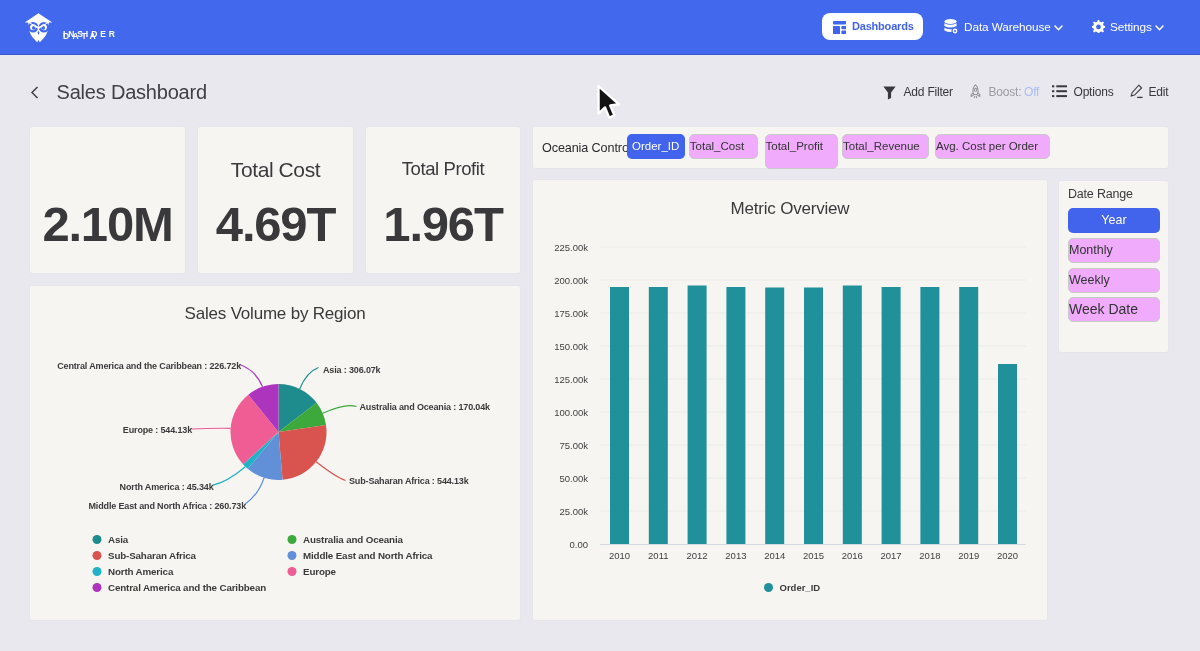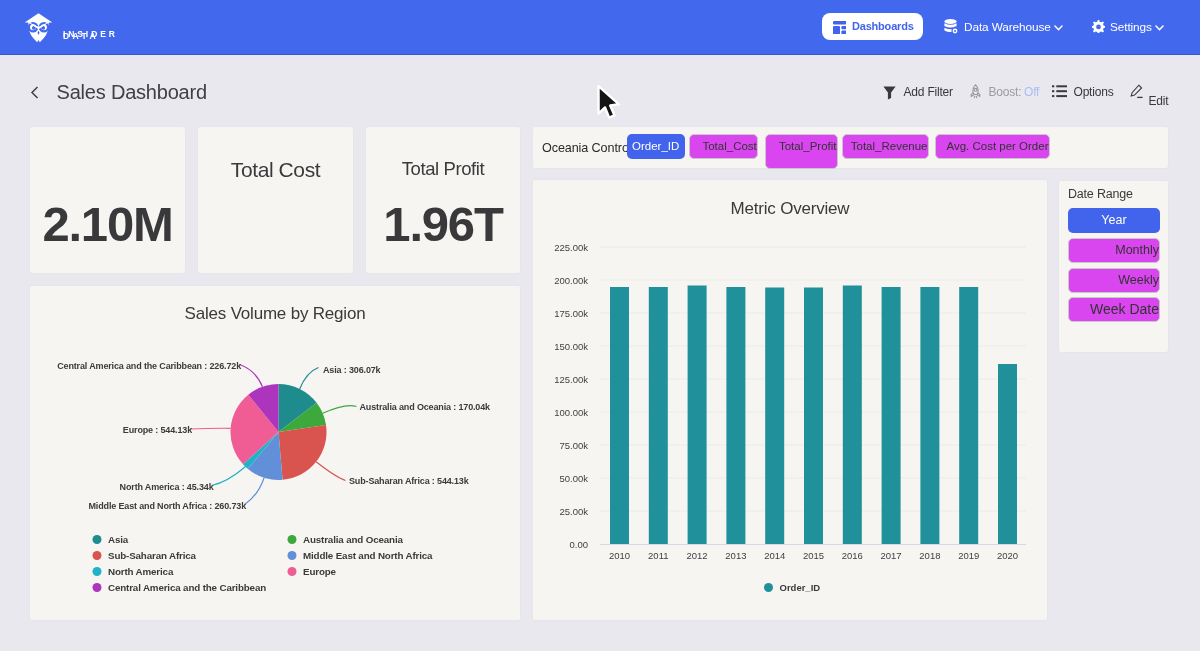--- a/index.html
+++ b/index.html
@@ -1,21 +1,21 @@
 <!DOCTYPE html>
 <html><head>
 <meta charset="utf-8">
 <style>
 * { margin:0; padding:0; box-sizing:border-box; }
 html,body { width:1200px; height:651px; overflow:hidden; }
 body { font-family:"Liberation Sans", sans-serif; background:#e9e8ee; position:relative; }
 .nav { position:absolute; left:0; top:0; width:1200px; height:55px; background:#4268ee; border-bottom:1.5px solid #3c55cf; }
 .card { position:absolute; background:#f6f5f2; border-radius:2px; box-shadow:0 0 2px rgba(0,0,0,0.05); }
 .abs { position:absolute; }
-.btn { position:absolute; background:#d946ef; border:1px solid #c9c9c9; border-radius:5px; color:#333; text-align:right; }
+.btn { position:absolute; background:#f0abfc; border:1px solid #c9c9c9; border-radius:5px; color:#333; text-align:left; }
 </style>
 </head>
 <body>
 
 <div class="nav">
   <svg class="abs" style="left:24px; top:11px;" width="29" height="32" viewBox="0 0 32 36">
     <path d="M16 2.5 L31.5 13 L0.5 13 Z" fill="#ffffff"></path>
     <path d="M4.5 10.5 L27.5 10.5 Q28 24 22 30.5 L17.5 35.2 L16 32.6 L14.5 35.2 L10 30.5 Q4 24 4.5 10.5 Z" fill="#ffffff"></path>
     <circle cx="9.9" cy="18.3" r="6" fill="#4268ee"></circle>
     <circle cx="22.1" cy="18.3" r="6" fill="#4268ee"></circle>
@@ -93,27 +93,28 @@
     <rect x="0" y="10.1" width="2.3" height="2"></rect>
       <rect x="4.3" y="10.1" width="10.7" height="2"></rect>
   </g>
 </svg>
 <div class="abs" style="left:1073.5px; top:85px; font-size:12px; color:#38383c; font-weight:500; letter-spacing:-0.2px;">Options</div>
 
 <svg class="abs" style="left:1130px; top:84px;" width="13" height="15" viewBox="0 0 13 15">
   <path d="M8.8 1.2 L11.6 4 L4.5 11.1 L1.2 12 L2.1 8.7 Z" fill="none" stroke="#3a3a3e" stroke-width="1.1"></path>
   <path d="M7.2 13.4 L12.6 13.4" stroke="#3a3a3e" stroke-width="1.3"></path>
 </svg>
-<div class="abs" style="left:1148.5px; top:94px; font-size:12px; color:#38383c; font-weight:500; letter-spacing:-0.2px;">Edit</div>
+<div class="abs" style="left:1148.5px; top:85px; font-size:12px; color:#38383c; font-weight:500; letter-spacing:-0.2px;">Edit</div>
 
 <div class="card" style="left:30px; top:127px; width:155px; height:146px;">
   <div class="abs" style="top:69px; width:100%; text-align:center; font-size:49px; color:#39393b; font-weight:bold; letter-spacing:-1.2px;">2.10M</div>
 </div>
 <div class="card" style="left:198px; top:127px; width:155px; height:146px;">
   <div class="abs" style="top:31px; width:100%; text-align:center; font-size:21px; color:#3a3a3c; font-weight:500; letter-spacing:-0.4px;">Total Cost</div>
+  <div class="abs" style="top:69px; width:100%; text-align:center; font-size:49px; color:#39393b; font-weight:bold; letter-spacing:-1.2px;">4.69T</div>
 </div>
 <div class="card" style="left:366px; top:127px; width:154px; height:146px;">
   <div class="abs" style="top:31px; width:100%; text-align:center; font-size:18.5px; color:#3a3a3c; font-weight:500; letter-spacing:-0.4px;">Total Profit</div>
   <div class="abs" style="top:69px; width:100%; text-align:center; font-size:49px; color:#39393b; font-weight:bold; letter-spacing:-1.2px;">1.96T</div>
 </div>
 
 <div class="card" style="left:533px; top:127px; width:635px; height:41px;">
   <div class="abs" style="left:9px; top:13.5px; font-size:12.6px; color:#2a2a2c; letter-spacing:-0.1px;">Oceania Control</div>
   <div class="abs" style="left:93.7px; top:7px; width:58px; height:25px; background:#4263eb; border-radius:5px; color:#fff; font-size:11.5px; text-align:center; line-height:25px;">Order_ID</div>
   <div class="btn" style="left:155.8px; top:7px; width:69px; height:25px; font-size:11.5px; line-height:23px;">Total_Cost</div>

